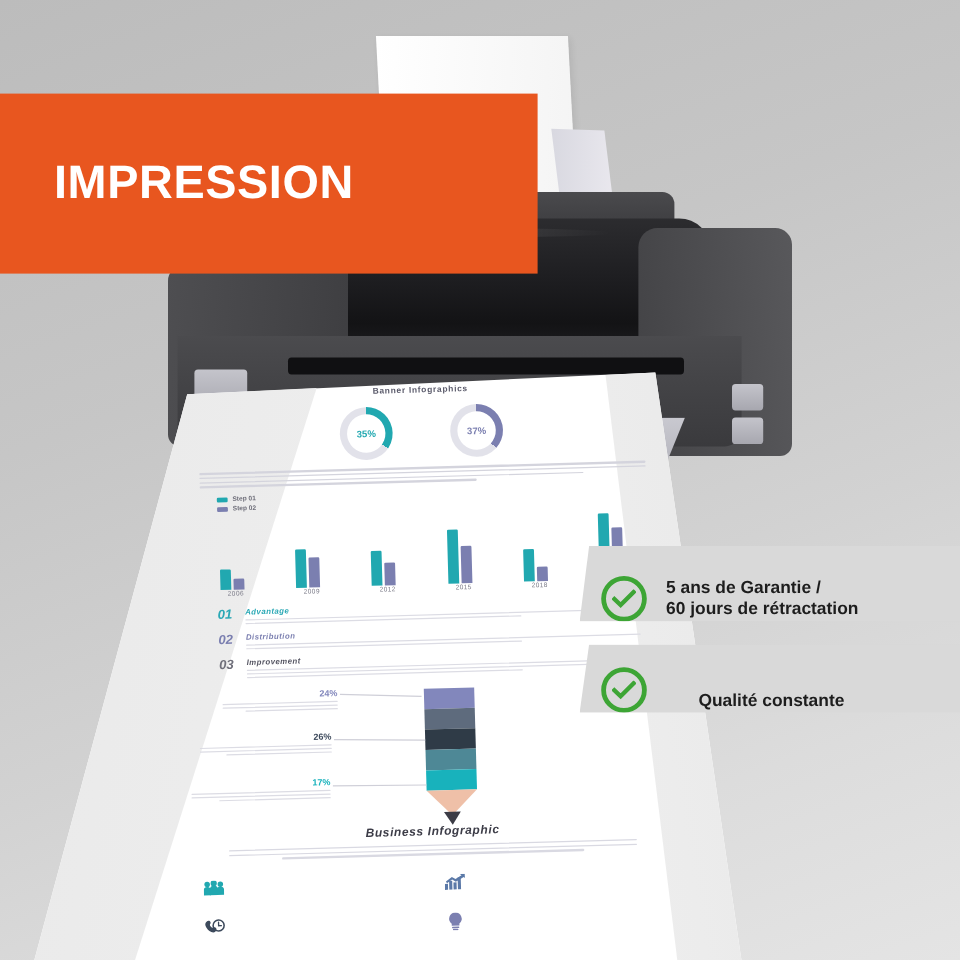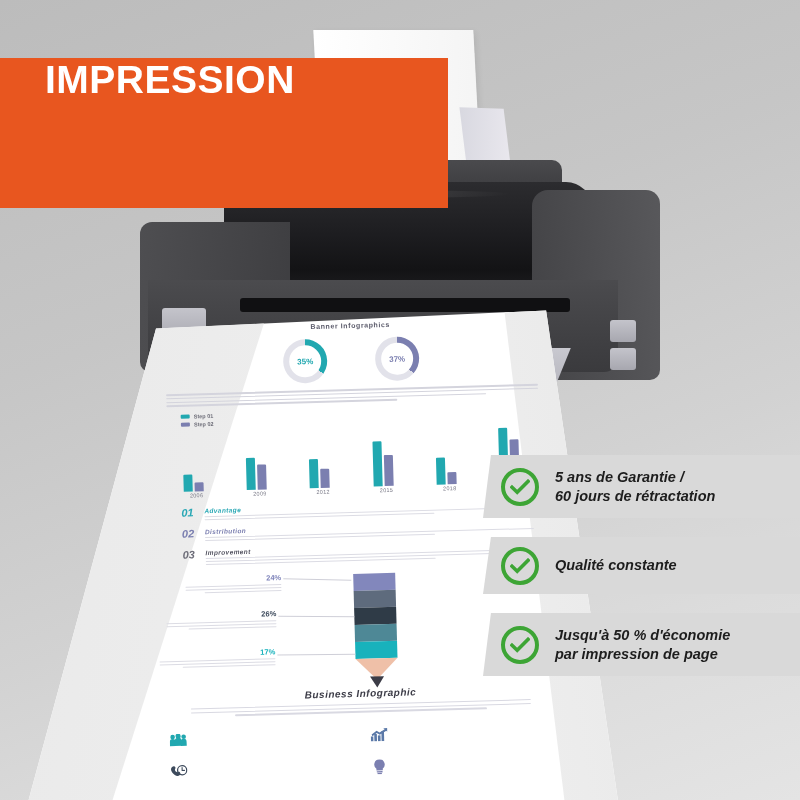--- a/index.html
+++ b/index.html
@@ -214,43 +214,42 @@
   .pr-btn.l { left:22px; top:148px; width:44px; height:34px; }
   .pr-btn.r1 { left:470px; top:160px; width:26px; height:22px; }
   .pr-btn.r2 { left:470px; top:188px; width:26px; height:22px; }
   .pr-slot {
     position:absolute; left:100px; top:138px; width:330px; height:14px;
     background:#101012; border-radius:3px;
   }
 
   
   .banner {
-    position:absolute; left:0; top:58px; width:448px; height:150px;
+    position:absolute; left:0; top:78px; width:448px; height:150px;
     background:#e8561f;
-    display:flex; flex-direction:row; justify-content:space-between;
+    display:flex; flex-direction:column; justify-content:center;
     padding-left:45px;
   }
   .banner .line {
     color:#ffffff; font-weight:bold; font-size:39px; line-height:1.14;
     letter-spacing:.5px;
   }
 
   
   .cards { position:absolute; left:483px; top:455px; width:317px; }
   .card {
     position:relative;
     background:#d9d9d9;
     height:63px;
     margin-bottom:19px;
-    display:flex; align-items:center;
+    display:flex; align-items:flex-end;
     padding-left:18px;
     clip-path:polygon(2.5% 0, 100% 0, 100% 100%, 0 100%);
-    font-style:italic;
-  }
-  .card.c3 { height:57px; }
+  }
+  .card.c3 { height:57px;gap:27px; }
   .check {
     width:38px; height:38px; border-radius:50%;
     border:4px solid #3da535;
     display:flex; align-items:center; justify-content:center;
     flex:0 0 auto;
   }
   .check svg { display:block; }
   .card .ctext {
     margin-left:16px;
     font-size:14.5px; font-weight:bold; color:#1d1d1d;
@@ -514,24 +513,15 @@
 60 jours de rétractation</div>
     </div>
     <div class="card c3">
       <div class="check">
         <svg width="20" height="16" viewBox="0 0 20 16">
             <path d="M2 8.2 L7.2 13.2 L18 2.4" stroke="#3DA535" stroke-width="3.6" fill="none" stroke-linecap="square"></path>
           </svg>
       </div>
       <div class="ctext">Qualité constante</div>
     </div>
-    <div class="card c4">
-      <div class="check">
-        <svg width="20" height="16" viewBox="0 0 20 16">
-            <path d="M2 8.2 L7.2 13.2 L18 2.4" stroke="#3DA535" stroke-width="3.6" fill="none" stroke-linecap="square"></path>
-          </svg>
-      </div>
-      <div class="ctext">Jusqu'à 50 % d'économie
-par impression de page</div>
-    </div>
   </div>
 
 </div>
 
 </body></html>

